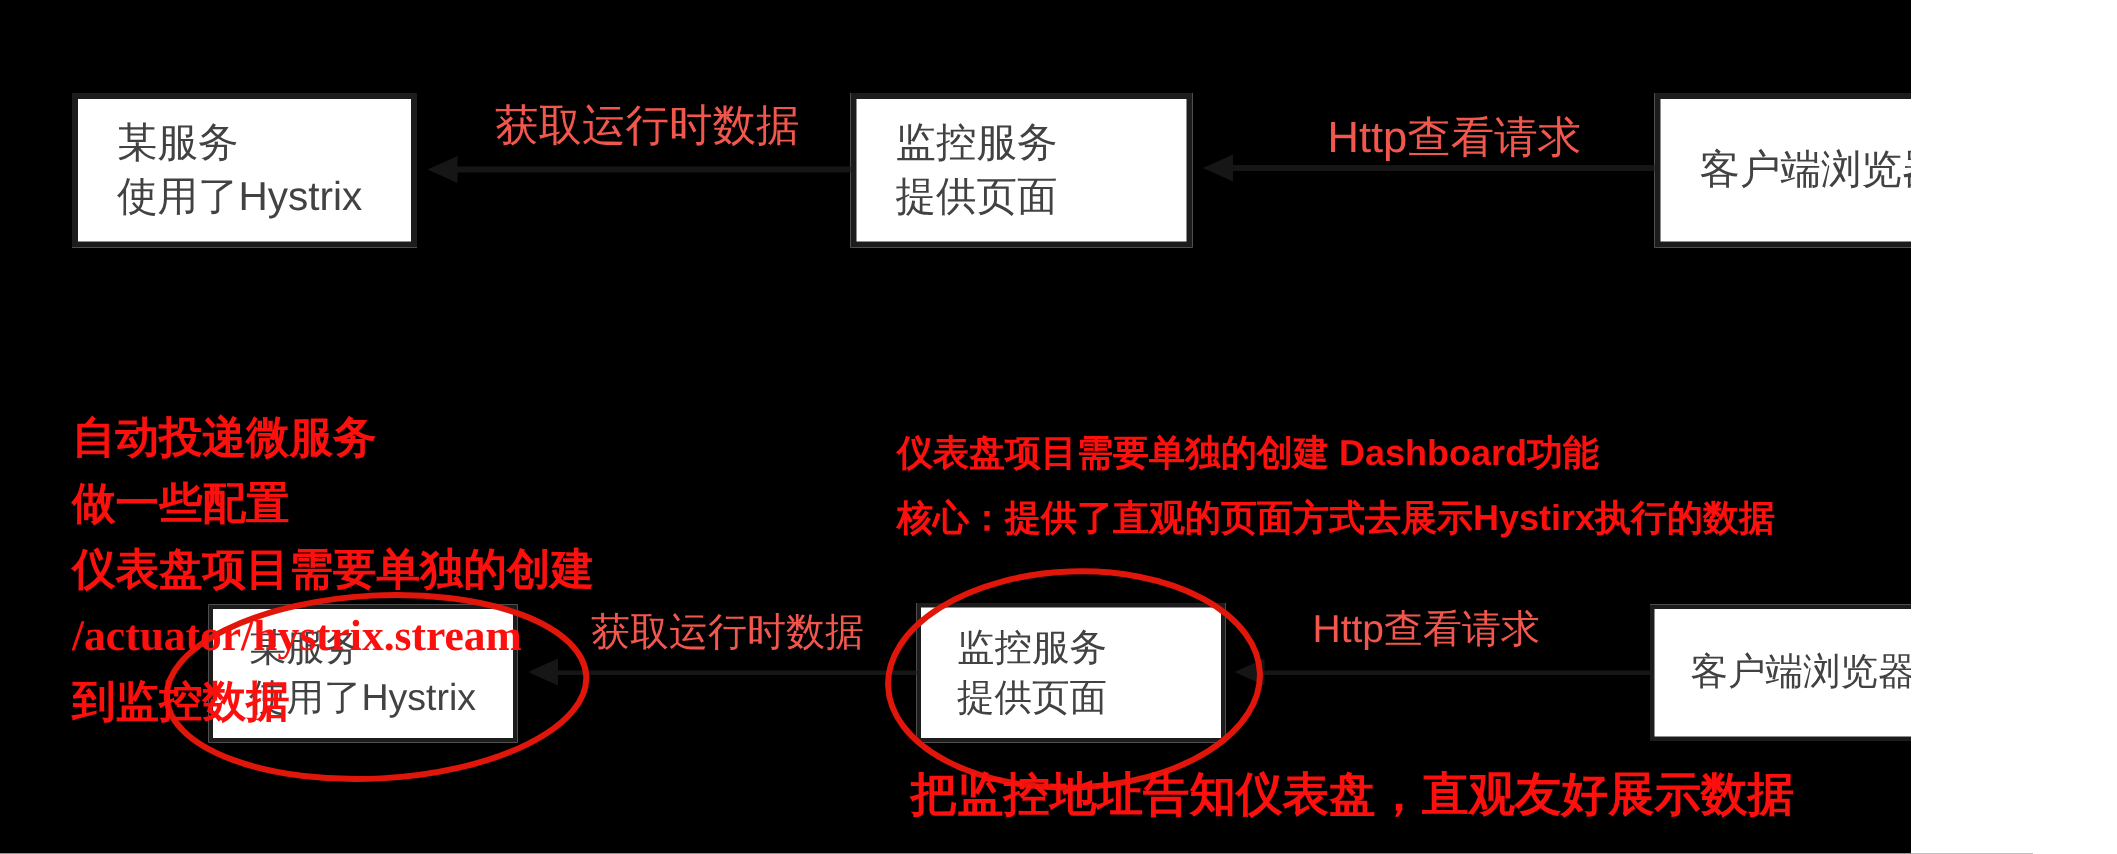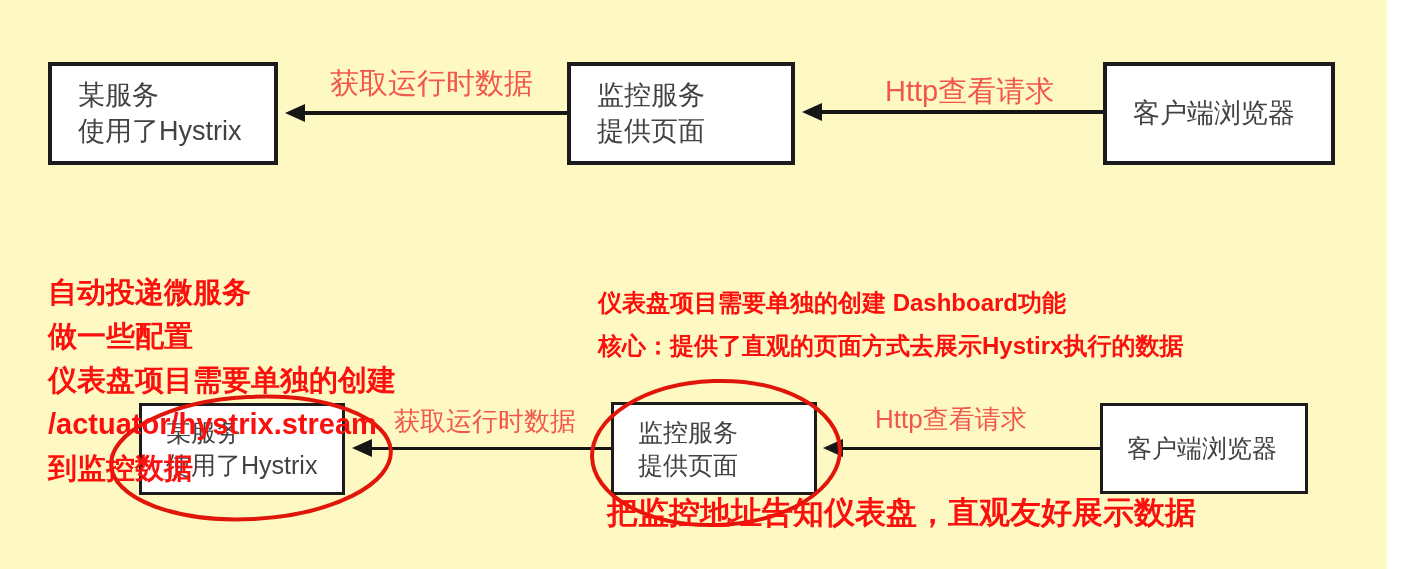--- a/index.html
+++ b/index.html
@@ -1,19 +1,19 @@
 <!DOCTYPE html>
 <html><head>
 <meta charset="utf-8">
 <style>
   html,body{margin:0;padding:0;background:#fff;}
   #canvas{
     position:relative;
-    width:1387px;height:569px;
-    background:#fef9c3;
+    width:1274px;height:569px;
+    background:#000000;
     font-family:"Liberation Sans","DejaVu Sans",sans-serif;
     overflow:hidden;
   }
   .box{
     position:absolute;
     border:4px solid #1c1c1c;
     background:#ffffff;
     color:#424242;
     box-sizing:border-box;
     display:flex;flex-direction:column;justify-content:center;
@@ -28,21 +28,21 @@
     position:absolute;left:0;top:0;width:0;height:0;
     border-top:9px solid transparent;border-bottom:9px solid transparent;
     border-right:20px solid #161616;
   }
   .arrow-thin .shaft{height:3px;top:8px;}
   .lbl{
     position:absolute;font-weight:400;white-space:nowrap;z-index:3;
   }
   .lbl-salmon{color:#f2574d;}
   .ann{color:#fb100d;font-weight:700;position:absolute;white-space:nowrap;z-index:3;}
-  .ann-block{line-height:44px;}
+  .ann-block{line-height:44px;font-family:Liberation Serif, serif;}
   .ann-block div{white-space:nowrap;}
   #ellipses{position:absolute;left:0;top:0;z-index:2;pointer-events:none;}
 </style>
 </head>
 <body>
 
 <div id="canvas">
 
   <div class="box box-top" style="left:48px;top:62px;width:230px;height:103px;">
     <div class="bline">某服务</div>
@@ -107,15 +107,15 @@
     <div>仪表盘项目需要单独的创建</div>
     <div>/actuator/hystrix.stream</div>
     <div>到监控数据</div>
   </div>
 
   <div class="ann" style="left:598px;top:281px;font-size:24px;line-height:43px;">
     <div>仪表盘项目需要单独的创建 Dashboard功能</div>
     <div>核心：提供了直观的页面方式去展示Hystirx执行的数据</div>
   </div>
 
-  <div class="ann" style="left:607px;top:492px;font-size:31px;">把监控地址告知仪表盘，直观友好展示数据</div>
+  <div class="ann" style="left:607px;top:509px;font-size:31px;">把监控地址告知仪表盘，直观友好展示数据</div>
 
 </div>
 
 </body></html>

